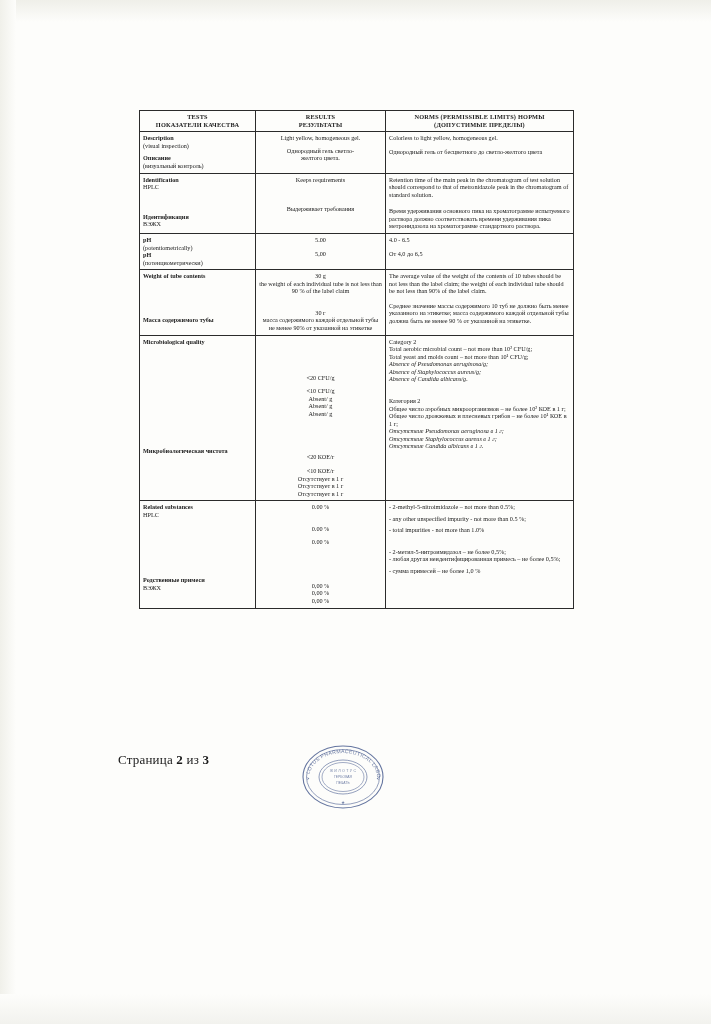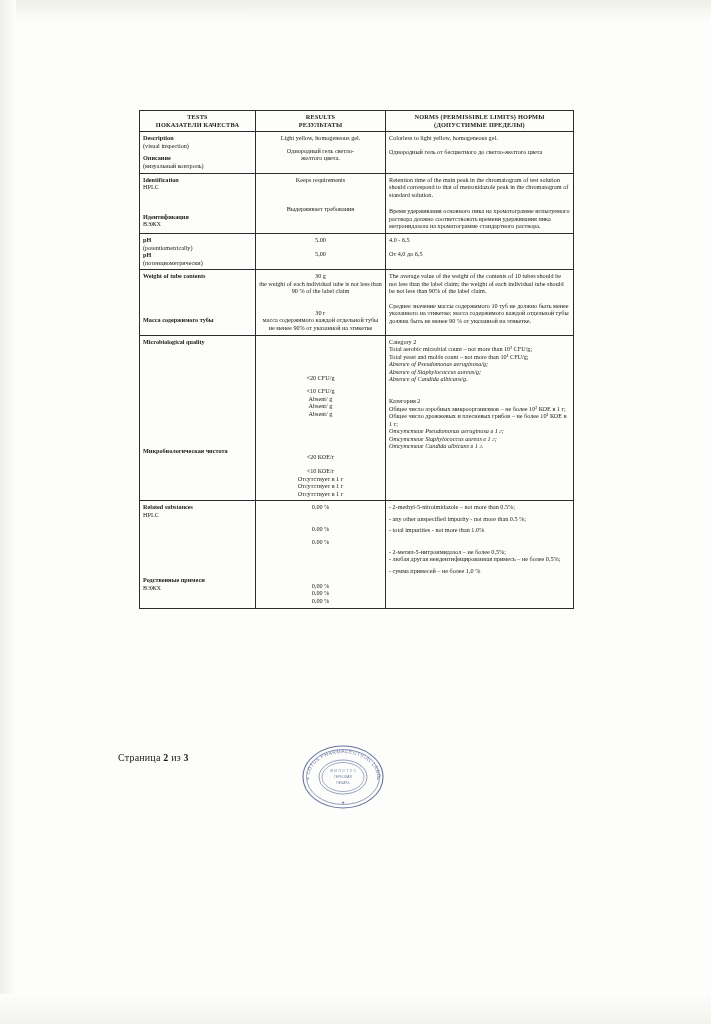--- a/index.html
+++ b/index.html
@@ -72,21 +72,21 @@
   .i { font-style: italic; }
   .sp { display: block; height: 6px; }
   .sp-lg { display: block; height: 14px; }
   .sp-xl { display: block; height: 22px; }
   .ln { display: block; }
 
   .footer {
     position: absolute;
     left: 118px;
     top: 752px;
-    font-size: 10px;
+    font-size: 13px;
     letter-spacing: 0.2px;
   }
   .footer .pg { font-weight: bold; }
 
   
   .stamp {
     position: absolute;
     left: 300px;
     top: 744px;
     width: 86px;

